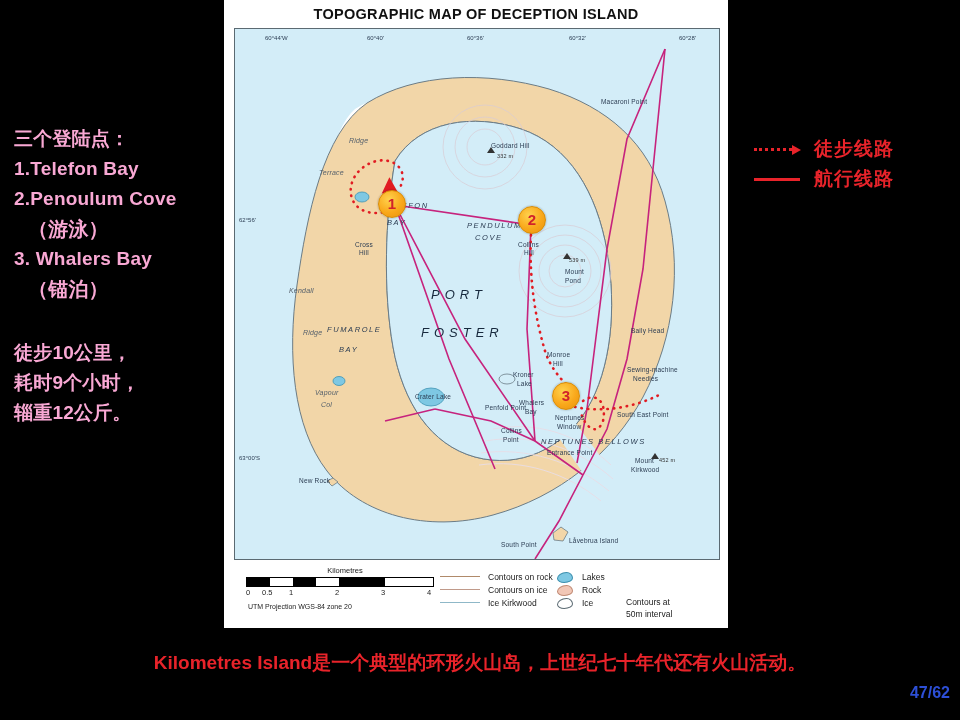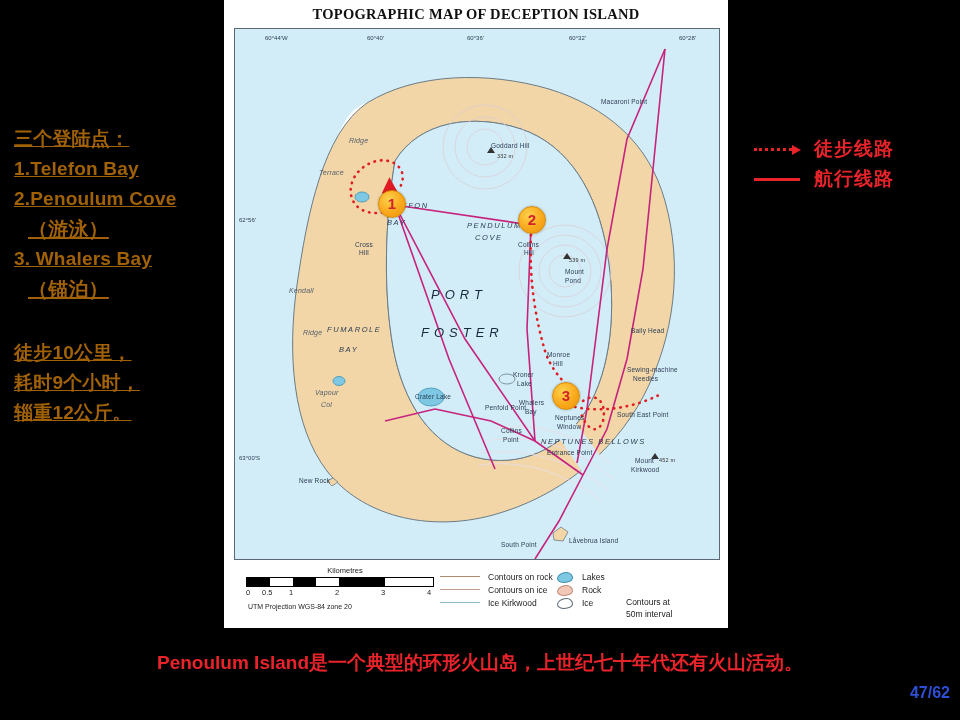--- a/index.html
+++ b/index.html
@@ -14,26 +14,25 @@
     overflow: hidden;
     font-family: "Liberation Sans", sans-serif;
   }
 
   
   #left-notes {
     position: absolute;
     left: 14px;
     top: 124px;
     width: 210px;
-    color: #a16207;
+    color: #f9a8d4;
     font-weight: bold;
     font-size: 19px;
     line-height: 30px;
     letter-spacing: 0.2px;
-    text-decoration: underline;
   }
   #left-notes .line { white-space: nowrap; }
   #left-notes .indent { padding-left: 14px; font-size: 20px; }
   #left-notes .gap { height: 34px; }
 
   
   #right-legend {
     position: absolute;
     left: 752px;
     top: 134px;
@@ -108,21 +107,20 @@
   }
   #map-title {
     position: absolute;
     left: 0; top: 6px;
     width: 504px;
     text-align: center;
     font-size: 14.5px;
     font-weight: bold;
     color: #111;
     letter-spacing: 0.3px;
-    font-family: Liberation Serif, serif;
   }
   #map-frame {
     position: absolute;
     left: 10px;
     top: 28px;
     width: 484px;
     height: 530px;
     background: #d3edf8;
     border: 1px solid #5b6a72;
     overflow: hidden;
@@ -477,15 +475,15 @@
     </div>
 
     <div id="contour-note">
       <div>Contours at</div>
       <div>50m interval</div>
     </div>
   </div>
 </div>
 
 <div id="caption">
-  <div>Penoulum Island是一个典型的环形火山岛，上世纪七十年代还有火山活动。</div>
+  <div>Kilometres Island是一个典型的环形火山岛，上世纪七十年代还有火山活动。</div>
 </div>
 <div id="page-number">47/62</div>
 
 </body></html>

